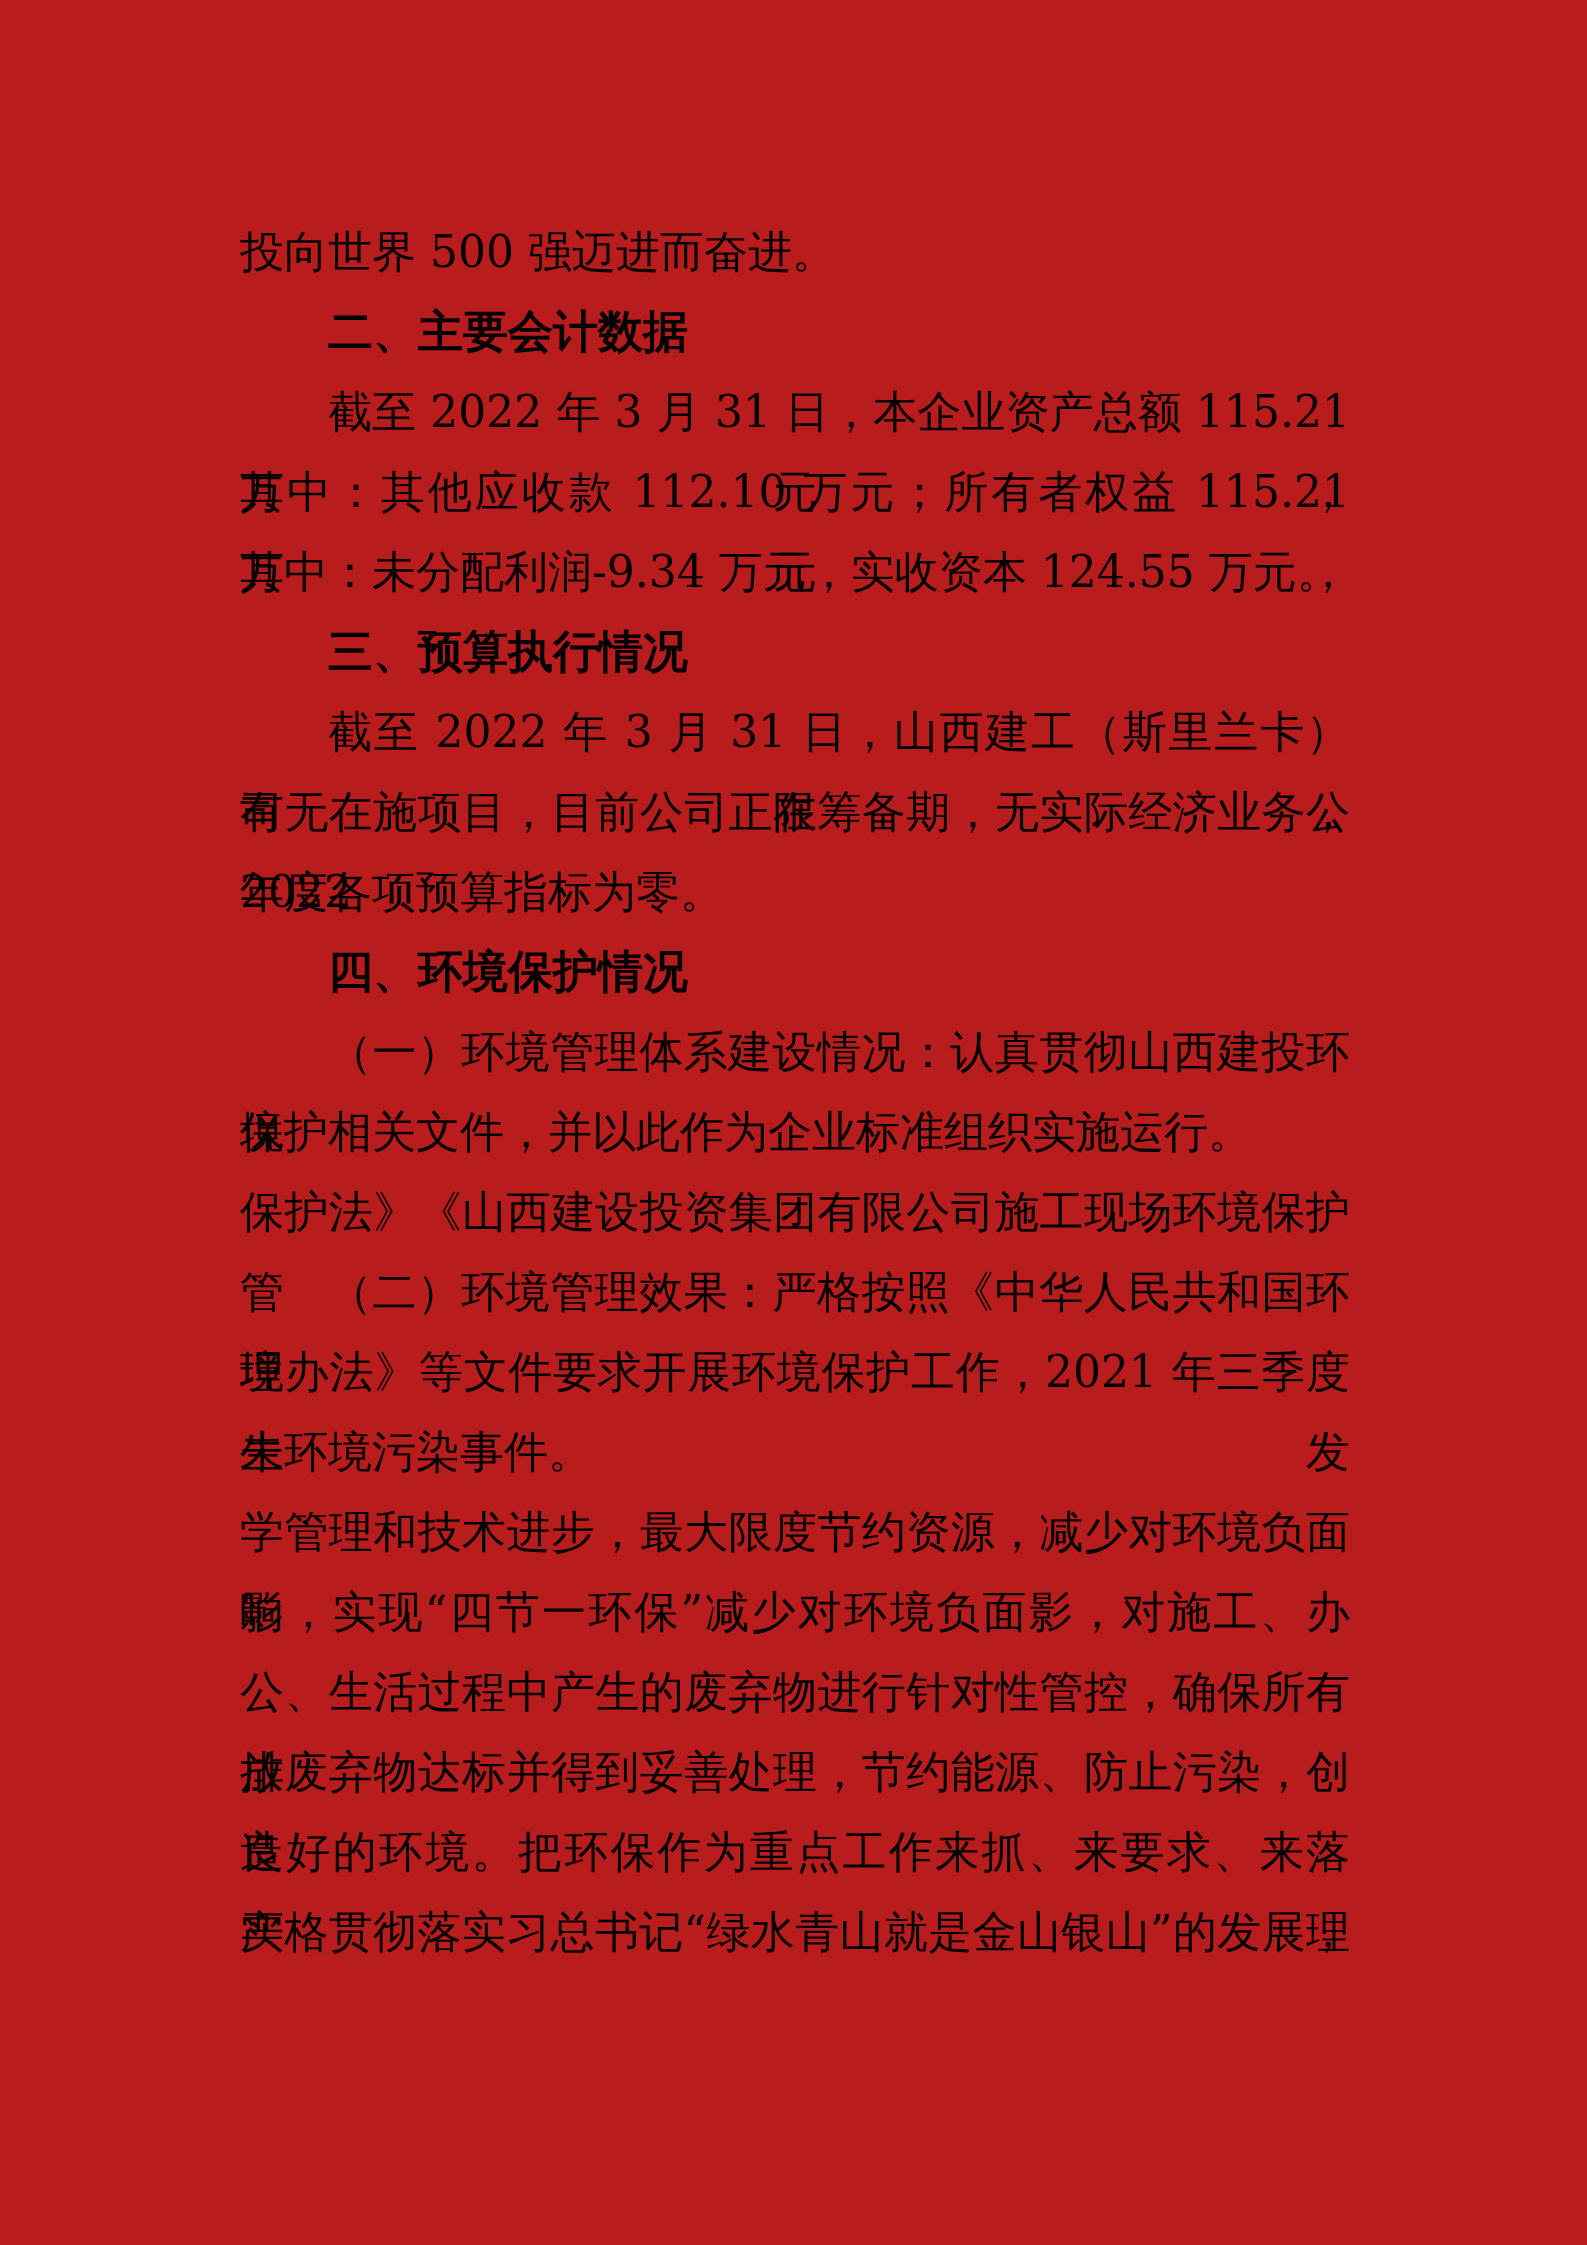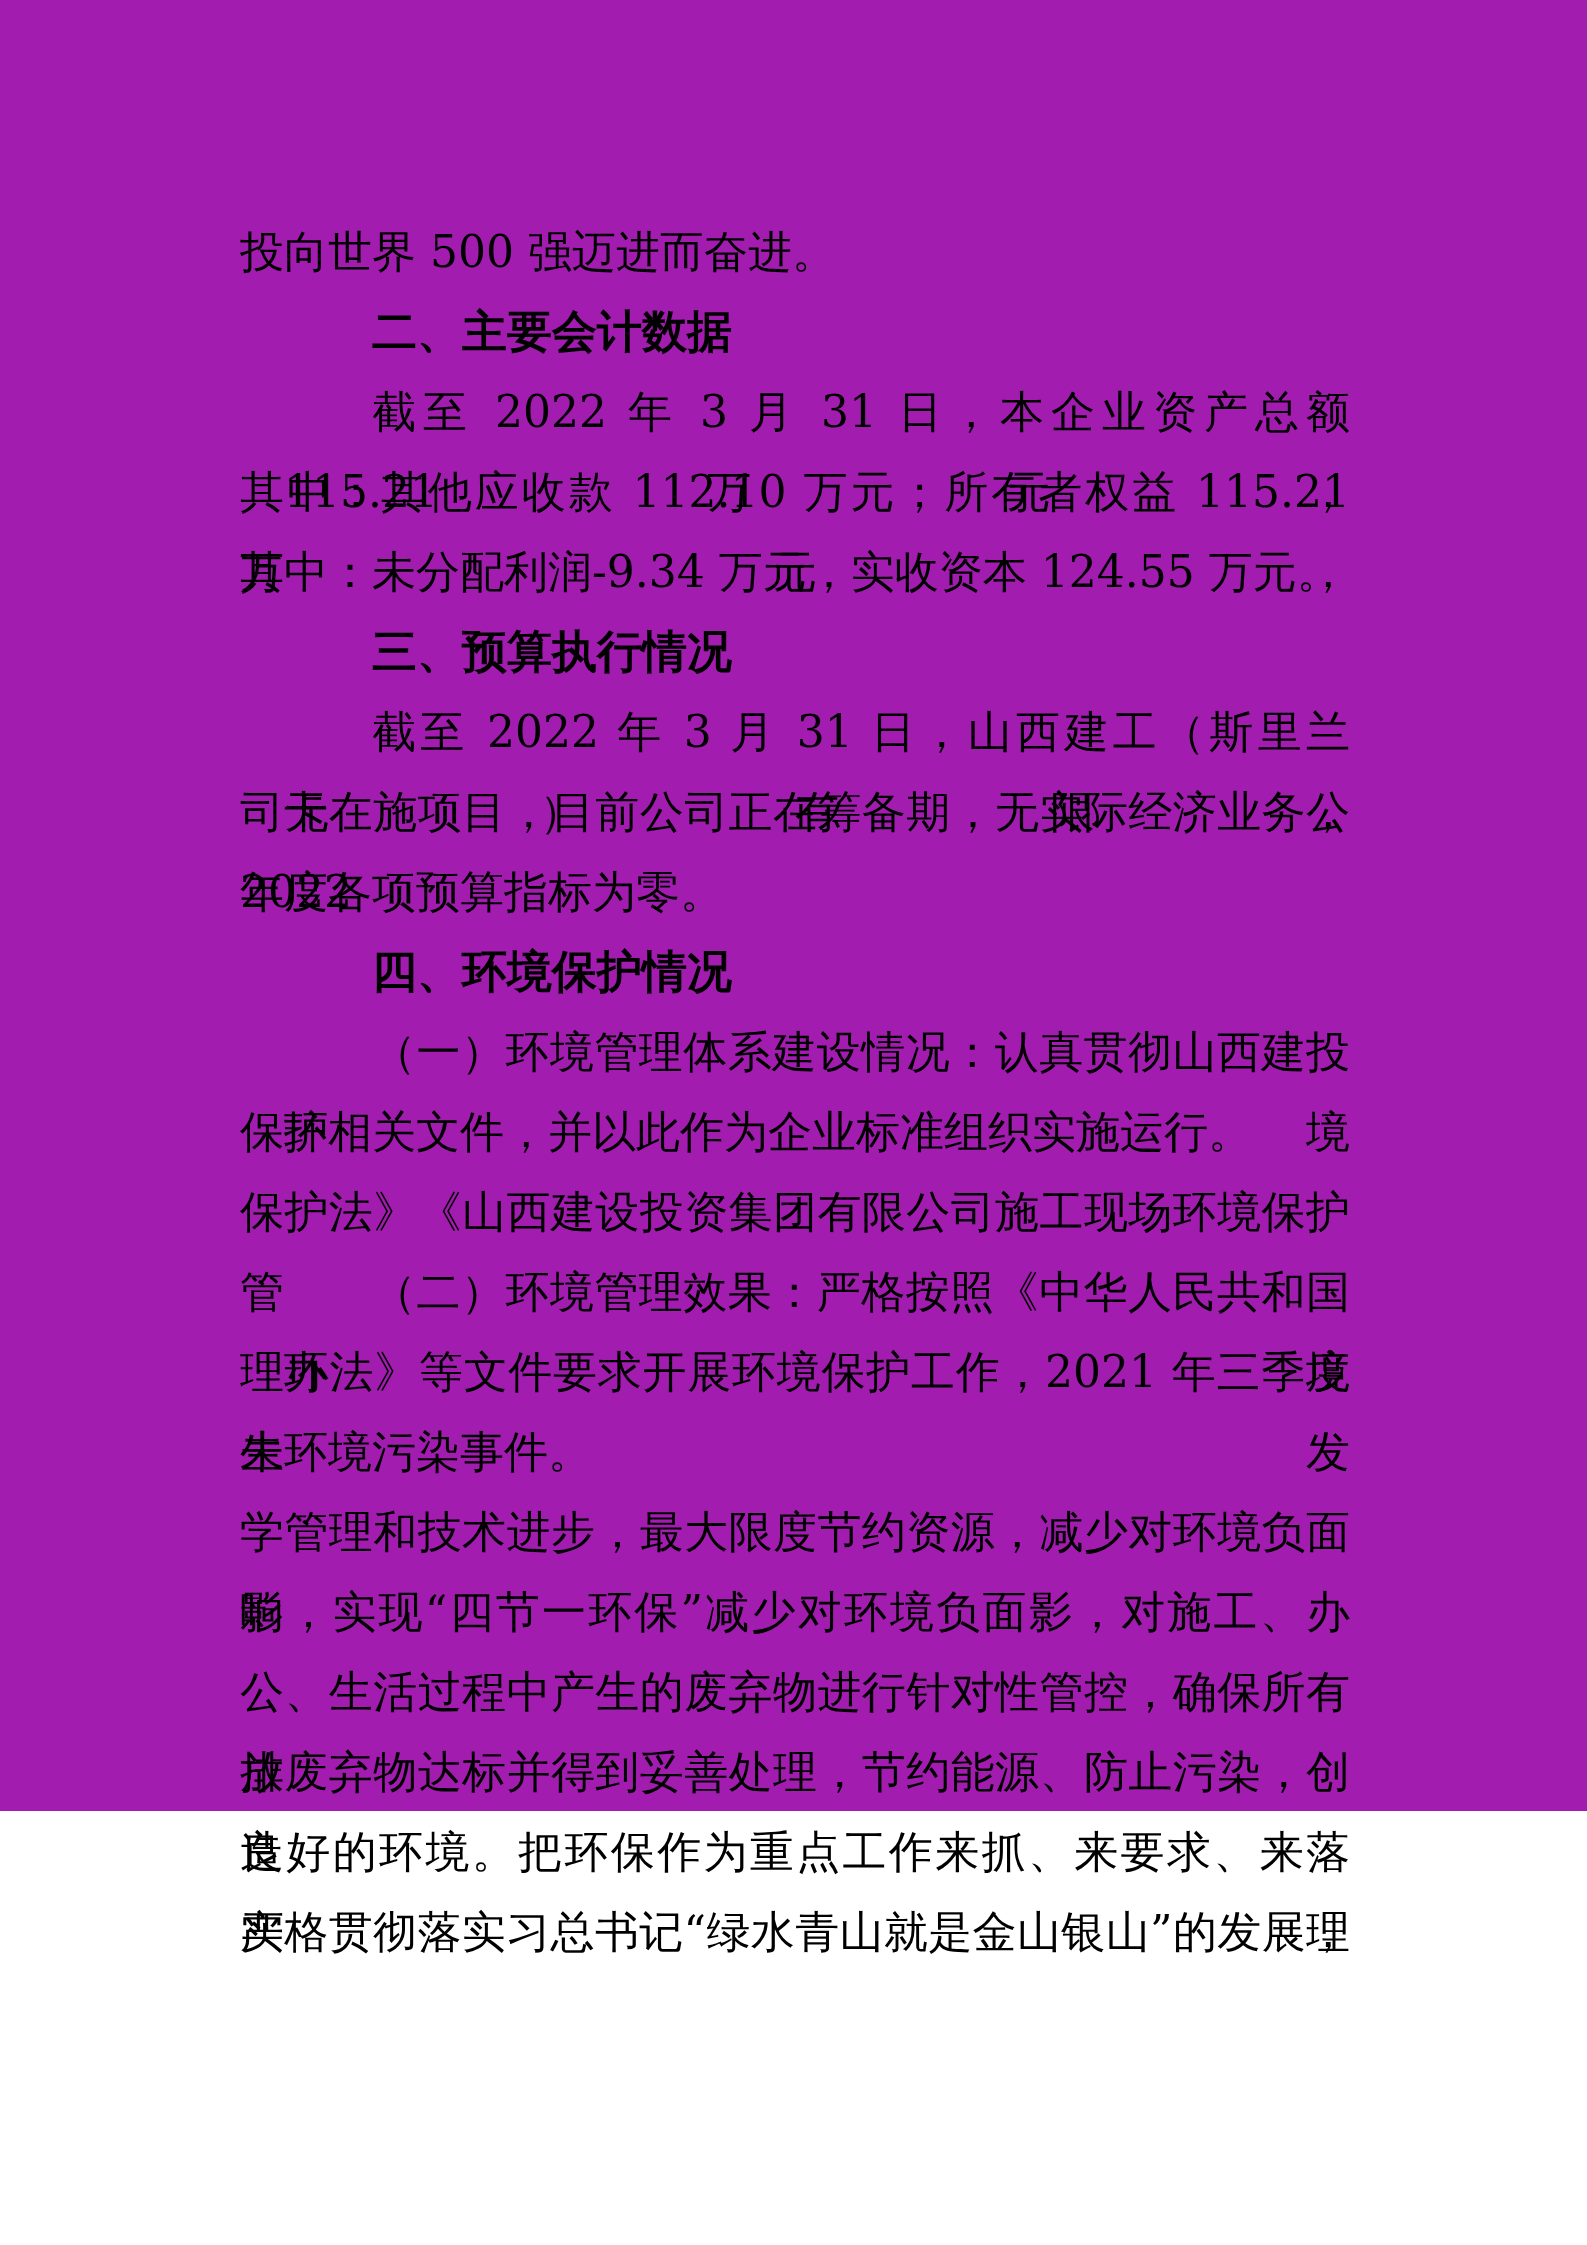--- a/index.html
+++ b/index.html
@@ -7,39 +7,39 @@
     width: 1587px;
     height: 2245px;
     background: #ffffff;
     color: #000000;
     font-family: "DejaVu Serif", serif;
     overflow: hidden;
   }
   .page {
     box-sizing: border-box;
     width: 1587px;
-    height: 1811px;
+    height: 2245px;
     padding: 212px 237px 0 240px;
-    background: #a21caf;
+    background: #b91c1c;
   }
   .line {
     height: 80px;
     line-height: 80px;
     font-size: 44px;
     white-space: nowrap;
     text-align: left;
   }
   
   .just {
     white-space: normal;
     text-align: justify;
     text-align-last: justify;
   }
   
-  .indent { text-indent: 88px; margin-left: 44px; }
+  .indent { text-indent: 88px; }
   
   .heading {
     font-family: "Liberation Sans", "DejaVu Sans", sans-serif;
     font-weight: bold;
     font-size: 45px;
   }
 </style>
 </head>
 <body>
 

